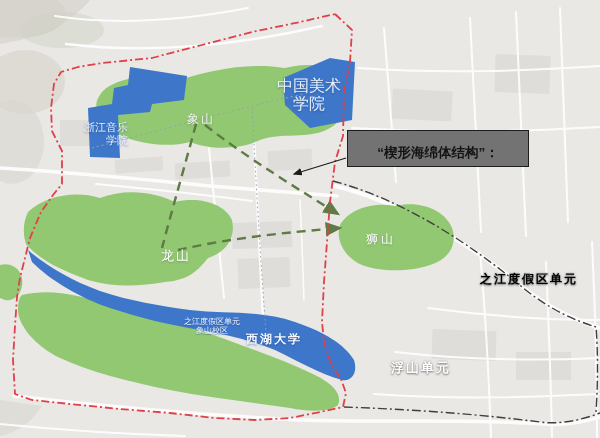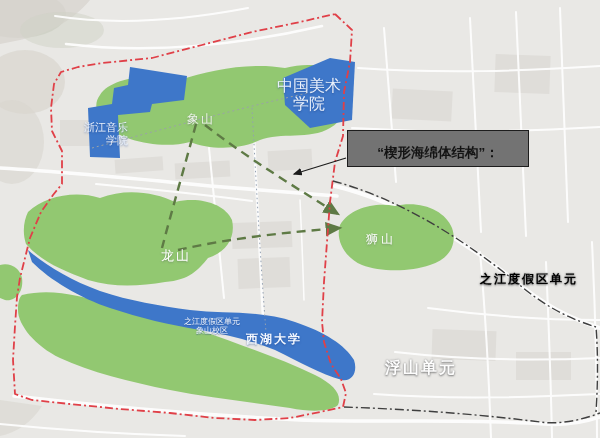--- a/index.html
+++ b/index.html
@@ -15,21 +15,21 @@
   }
   #lbl-zhy{left:106px;top:134px;font-size:11px;color:#eaf1fc;text-shadow:0 1px 2px rgba(35,70,140,.6);text-align:right;}
   #lbl-caa{left:309px;top:95px;font-size:16px;color:#eaf1fc;text-shadow:0 1px 2px rgba(35,70,140,.6);}
   #lbl-xiangshan{left:201px;top:120px;font-size:12px;letter-spacing:2px;color:rgba(255,255,255,.85);}
   #lbl-longshan{left:176px;top:256px;font-size:13px;letter-spacing:2px;}
   #lbl-shishan{left:381px;top:232px;font-size:12px;letter-spacing:3px;margin-top:8px;}
   #lbl-campus{left:212px;top:326px;font-size:8px;line-height:9px;color:#f2f6fd;text-shadow:0 1px 1px rgba(35,70,140,.6);}
   #lbl-westlake{left:274px;top:340px;font-size:12px;font-weight:bold;letter-spacing:2px;color:#f4f8ff;text-shadow:0 1px 2px rgba(35,70,140,.6);}
   #lbl-zhijiang{left:529px;top:245px;font-size:12px;font-weight:bold;letter-spacing:2px;color:#000000;
     text-shadow:0 1px 2px rgba(125,125,125,.95),0 0 2px rgba(125,125,125,.8);margin-top:35px;}
-  #lbl-fushan{left:421px;top:368px;font-size:16px;font-weight:bold;letter-spacing:2px;color:#fdfdfd;
+  #lbl-fushan{left:421px;top:368px;font-size:13px;font-weight:bold;letter-spacing:2px;color:#fdfdfd;
     text-shadow:0 1px 2px rgba(125,125,125,.95),0 0 2px rgba(125,125,125,.8);}
   .callout{
     position:absolute;left:347px;top:130px;width:182px;
     background:#737373;border:1.5px solid #1d1d1d;box-sizing:border-box;
     text-align:center;padding:13px 2px 4px 2px;color:#141414;
   }
   .callout-title{font-size:13.5px;font-weight:bold;line-height:18px;}
   .callout-body{font-size:13px;font-weight:bold;line-height:17px;}
 </style>
 </head>

